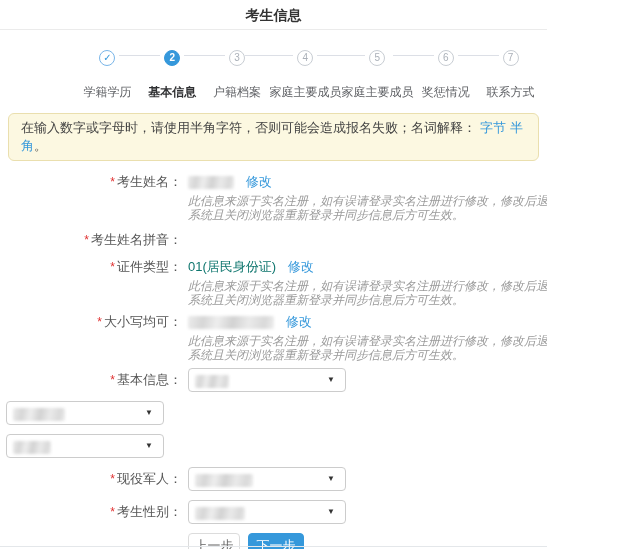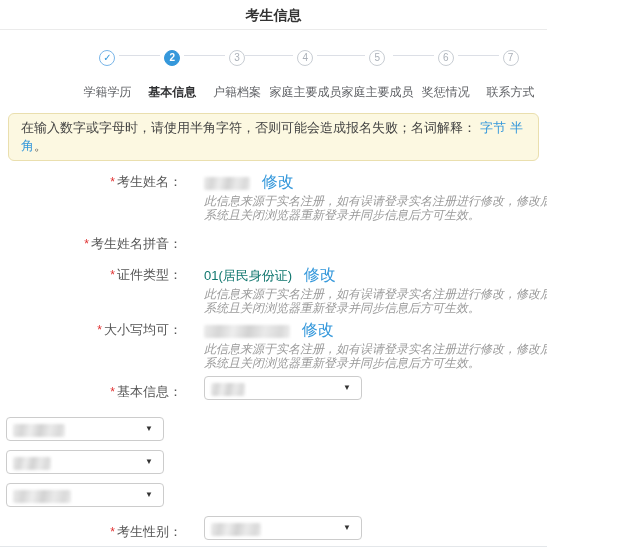--- a/index.html
+++ b/index.html
@@ -27,28 +27,28 @@
   .step-active .step-label { color:#303133; font-weight:bold; }
 
   
   .notice { margin:12px 8px 0 8px; padding:5px 12px; background:#fcf8e1; border:1px solid #eadfae;
             border-radius:6px; font-size:13px; color:#444; }
   .notice a, .link { color:#3598db; text-decoration:none; cursor:pointer; }
   .notice .nlink { margin-left:4px; }
 
   
   .form { margin-top:12px; font-size:13px; color:#555; }
-  .row { display:flex; margin-bottom:6px;gap:16px; }
+  .row { display:flex; margin-bottom:6px; }
   .row-label { width:182px; flex:none; text-align:right; line-height:17px; color:#555; }
-  .row.ctl .row-label { line-height:32px;padding-left:36px; }
+  .row.ctl .row-label { line-height:24px;padding-left:36px; }
   .req { color:#e03131; margin-right:2px; font-size:12px; }
   .row-content { margin-left:6px; }
   .value-line { line-height:17px; }
   .value-text { color:#0f766e; }
-  .modify { margin-left:8px; font-size:16px; }
+  .modify { margin-left:8px; font-size:13px;font-family:Liberation Mono, monospace; }
   .help { margin-top:3px; width:372px; font-size:12px; line-height:14px; color:#9a9a9a;font-style:italic; }
 
   
   .redacted { display:inline-block; height:13px; border-radius:2px; vertical-align:middle;
               background:linear-gradient(100deg,#ececec 0%,#d6d6d6 18%,#eee 34%,#d2d2d2 52%,#eaeaea 70%,#d9d9d9 88%,#eee 100%);
               filter:blur(1.6px); }
 
   
   .input-box { width:248px; height:24px; border:1px solid #ccc; border-radius:4px;
                background:#fff; padding:4px 6px; }
@@ -183,20 +183,21 @@
     <div class="row ctl sel-row">
       <div class="row-content">
         <div class="fake-select">
           <span class="redacted" style="width:38px;"></span>
           <span class="arrow">▼</span>
         </div>
       </div>
     </div>
 
     <div class="row ctl sel-row">
+      <div class="row-label"><span class="req">*</span><span>现役军人：</span></div>
       <div class="row-content">
         <div class="fake-select">
           <span class="redacted" style="width:58px;"></span>
           <span class="arrow">▼</span>
         </div>
       </div>
     </div>
 
     <div class="row ctl sel-row">
       <div class="row-label"><span class="req">*</span><span>考生性别：</span></div>

